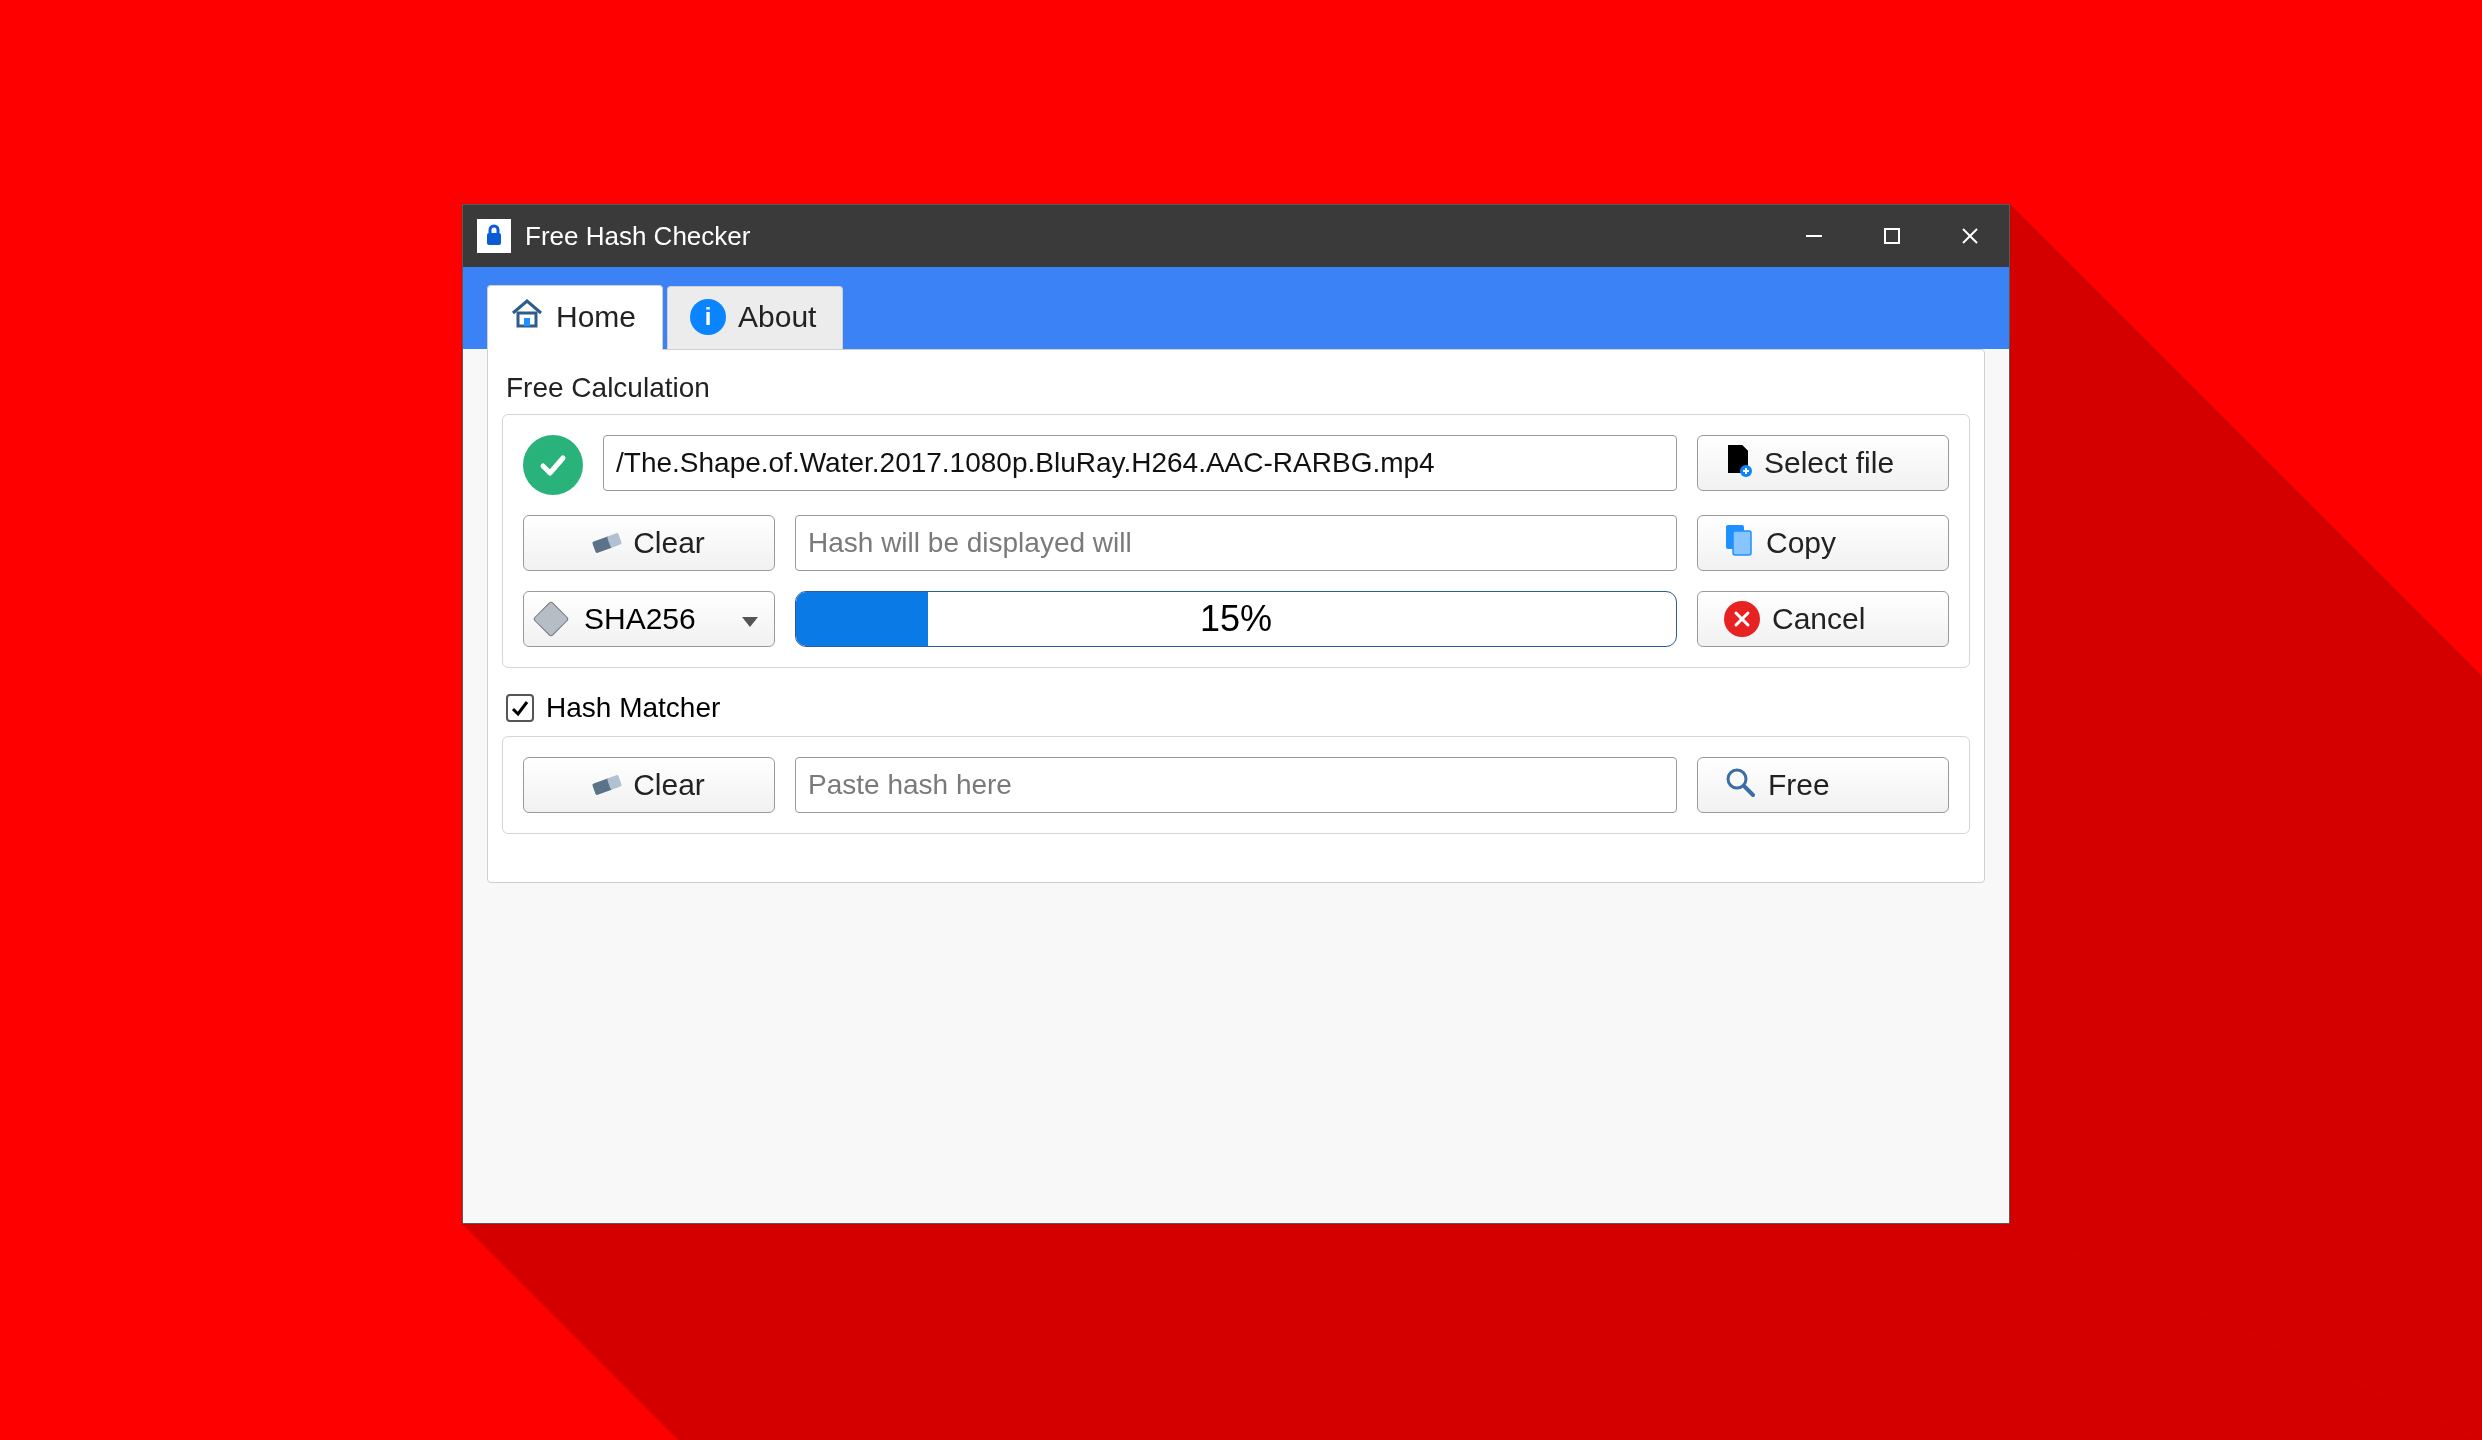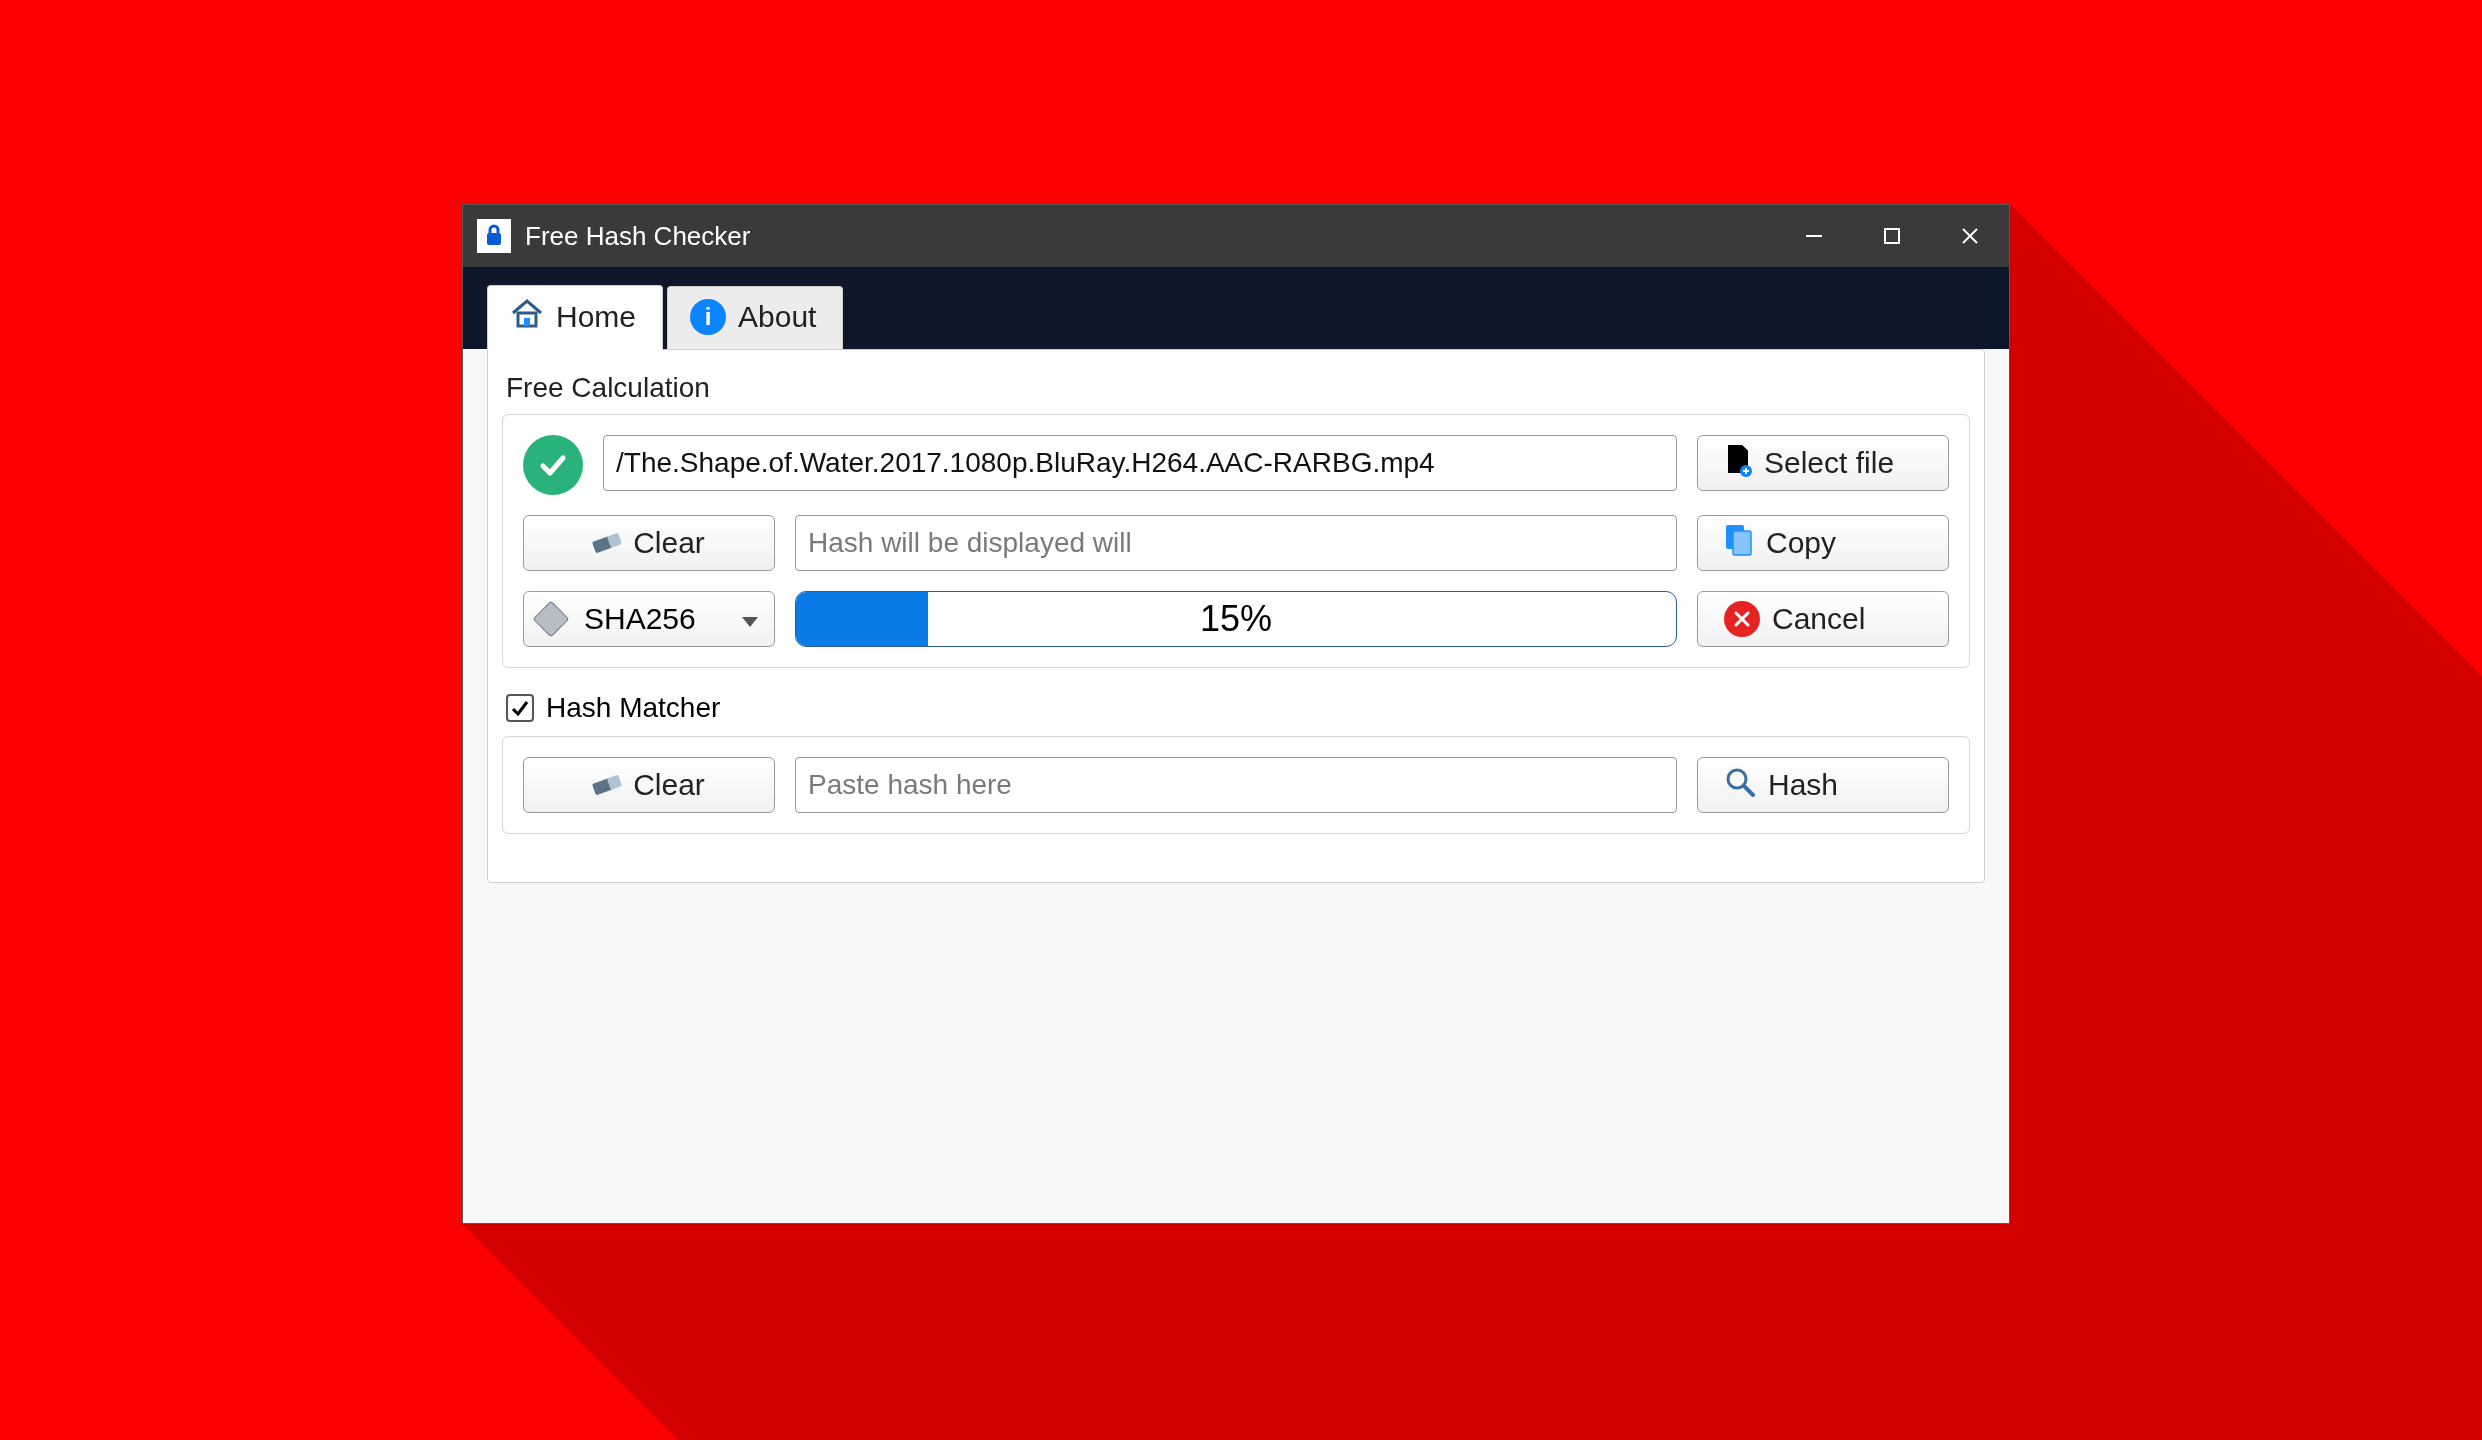--- a/index.html
+++ b/index.html
@@ -66,21 +66,21 @@
     width: 78px; height: 62px;
     display:flex; align-items:center; justify-content:center;
     color:#fff;
   }
   .titlebar .win-btn svg { stroke:#fff; }
 
   .tabs-row {
     display:flex;
     align-items:flex-end;
     padding: 18px 24px 0 24px;
-    background:#0f172a;
+    background:#3b82f6;
     position:relative;
   }
   .tab {
     display:flex; align-items:center; gap:12px;
     padding: 12px 26px 14px 22px;
     font-size: 30px;
     background: #ececec;
     border: 1px solid #cfcfcf;
     border-bottom: none;
     margin-right: 4px;
@@ -385,21 +385,21 @@
           </div>
           <div class="textfield placeholder">Paste hash here</div>
           <div class="rightcol">
             <div class="btn">
               <span>
                 <svg width="32" height="32" viewBox="0 0 32 32">
                   <circle cx="13" cy="13" r="9" fill="none" stroke="#3a6ea5" stroke-width="3"></circle>
                   <line x1="20" y1="20" x2="29" y2="29" stroke="#3a6ea5" stroke-width="4" stroke-linecap="round"></line>
                 </svg>
               </span>
-              <span>Hash</span>
+              <span>Free</span>
             </div>
           </div>
         </div>
       </div>
 
     </div>
   </div>
 </div>
 
 </body></html>

